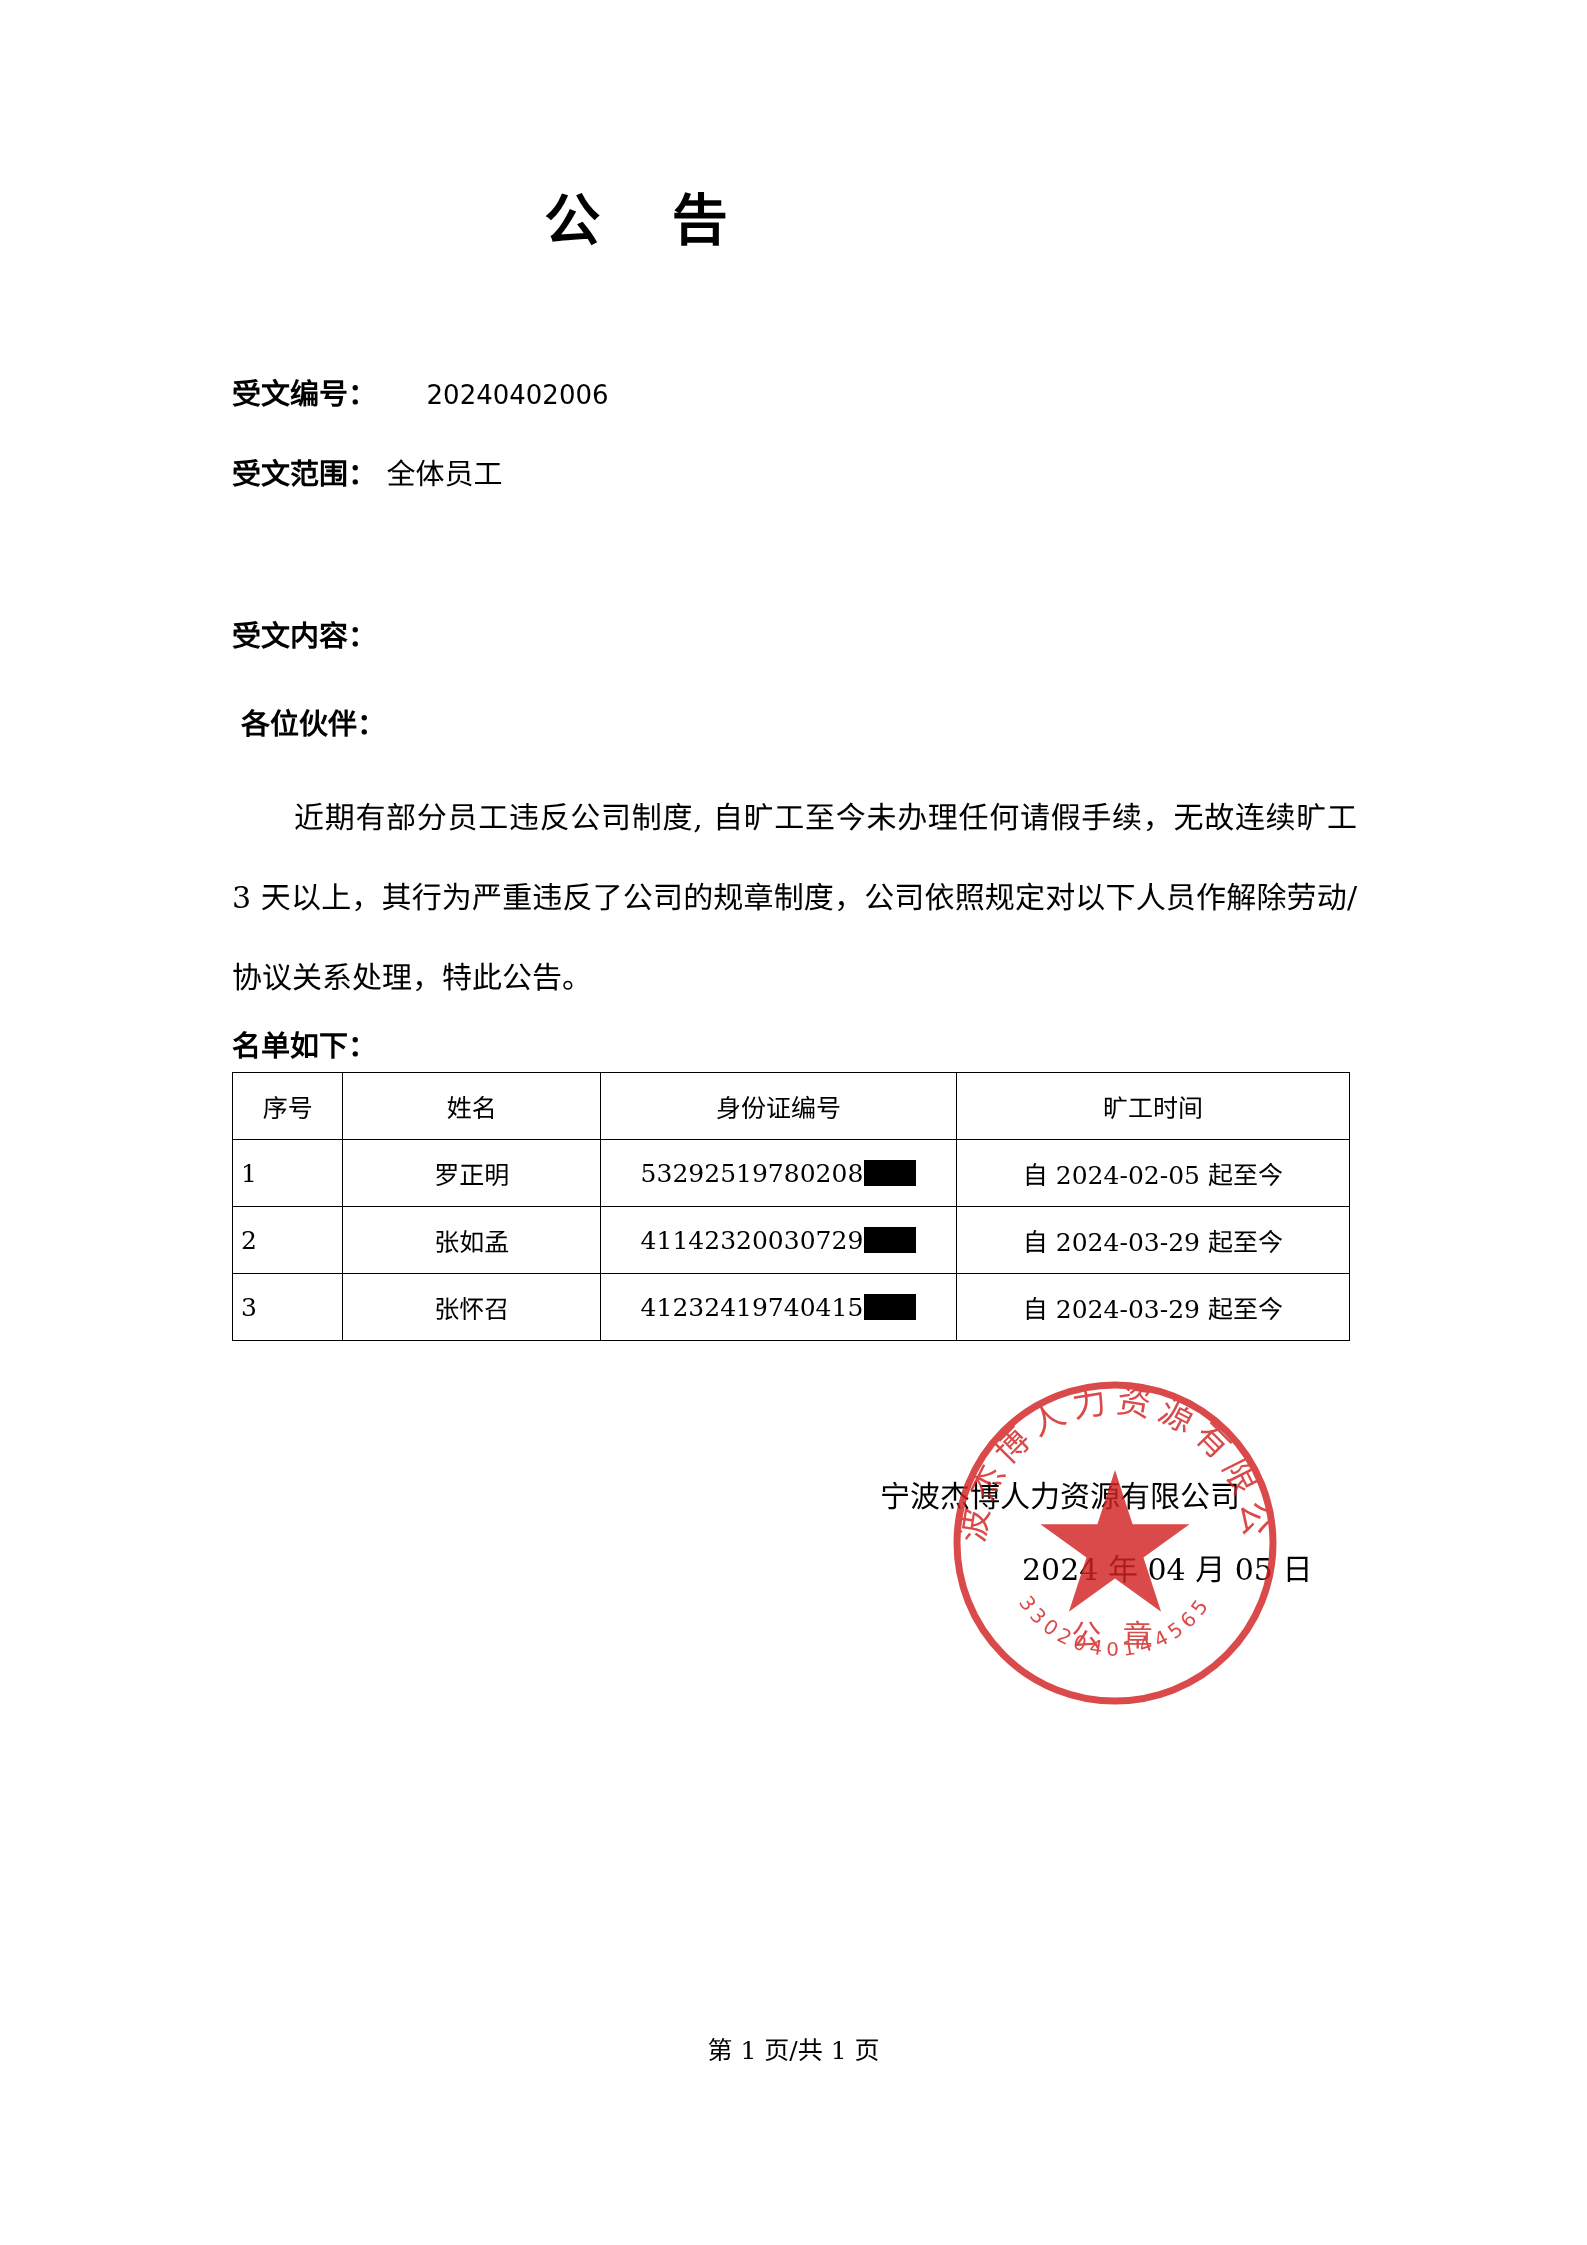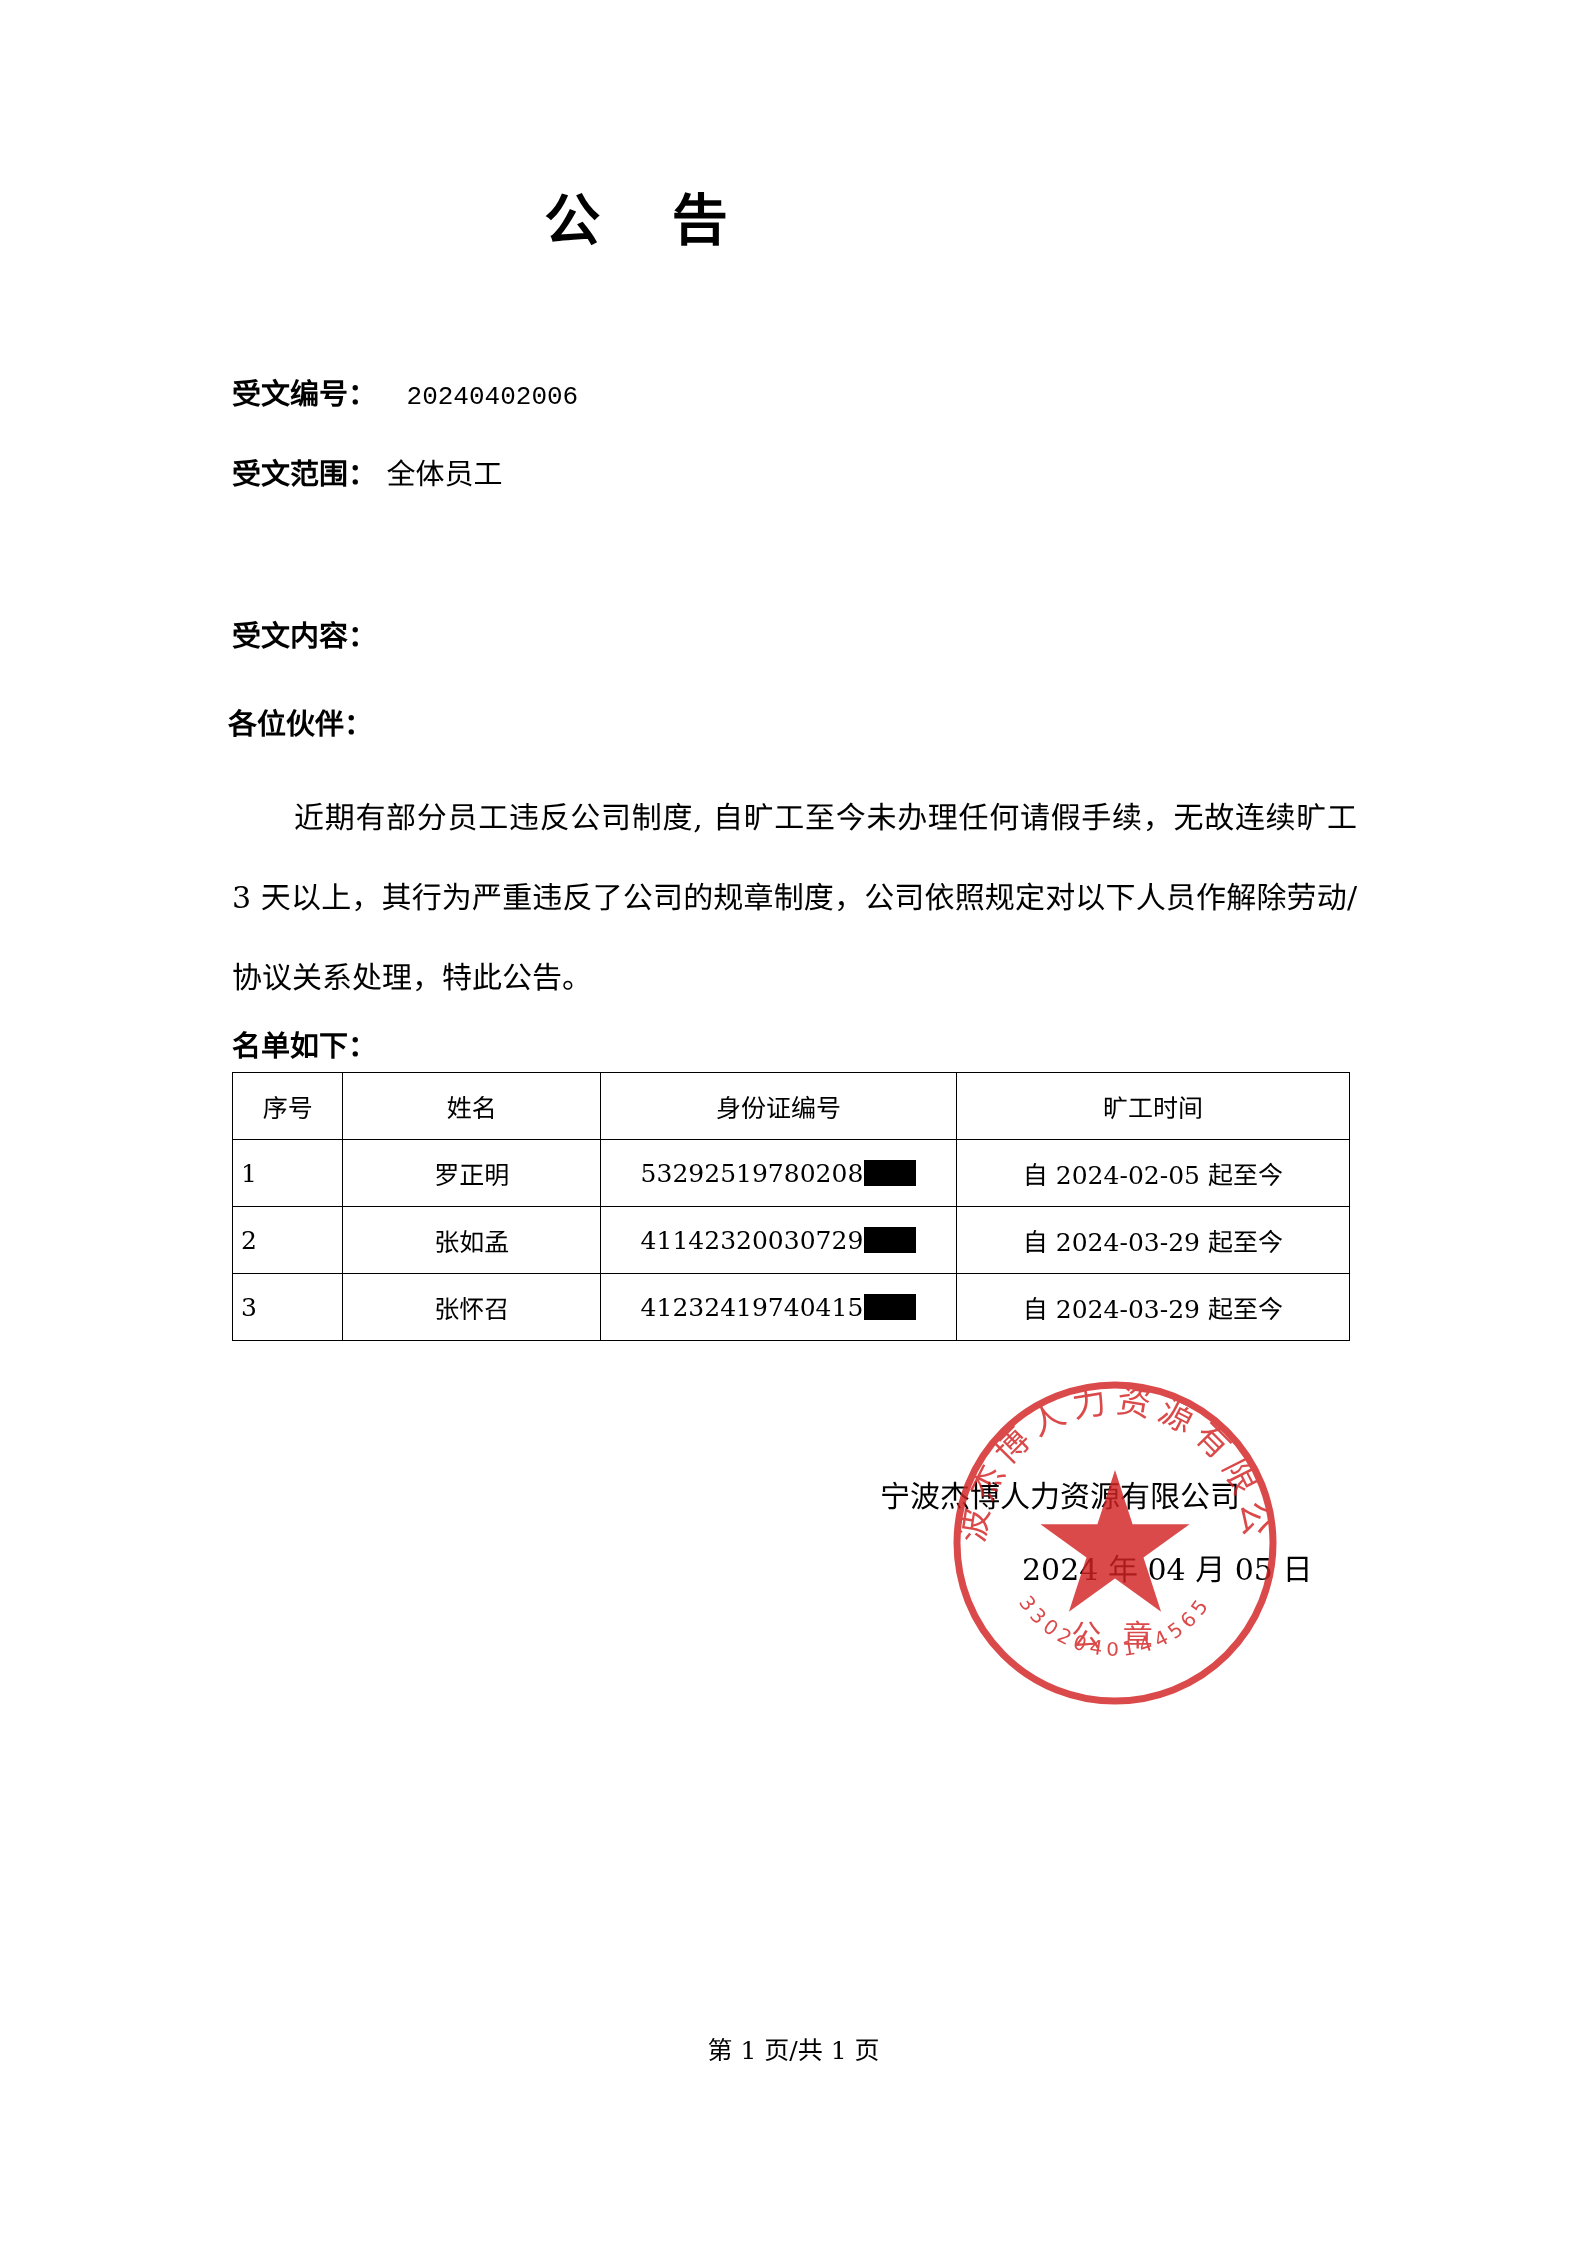--- a/index.html
+++ b/index.html
@@ -54,21 +54,21 @@
   .field-value.mono-num {
     font-family: "DejaVu Sans", "Liberation Sans", sans-serif;
     font-size: 26px;
   }
   #row-no   { top: 376px; }
   #row-scope{ top: 456px; }
   #row-subj { top: 537px; }
   #row-cont { top: 618px; }
   .salutation {
     position: absolute;
-    left: 228px;
+    left: 241px;
     top: 700px;
     font-size: 29px;
     font-weight: bold;
     font-family: Liberation Sans, sans-serif;
   }
   .body-para {
     position: absolute;
     left: 232px;
     top: 778px;
     width: 1125px;
@@ -154,21 +154,21 @@
 </style>
 </head>
 <body>
 
 <div class="page">
 
   <div class="doc-title">公  告</div>
 
   <div class="field-row" id="row-no">
     <span class="field-label">受文编号：</span>
-    <span class="field-value mono-num" style="margin-left:20px;font-family:Liberation Mono, monospace;">20240402006</span>
+    <span class="field-value mono-num" style="margin-left:40px;">20240402006</span>
   </div>
 
   <div class="field-row" id="row-scope">
     <span class="field-label">受文范围：</span>
     <span class="field-value">全体员工</span>
   </div>
 
 
   <div class="field-row" id="row-cont">
     <span class="field-label">受文内容：</span>

